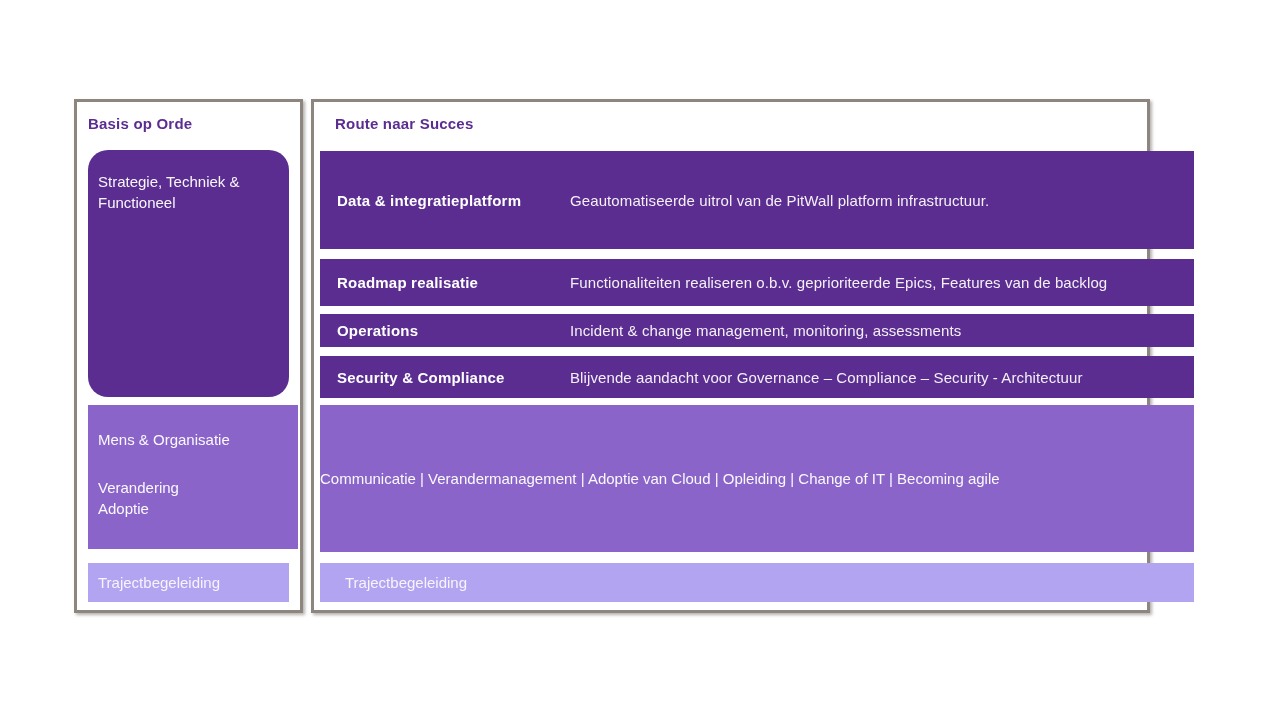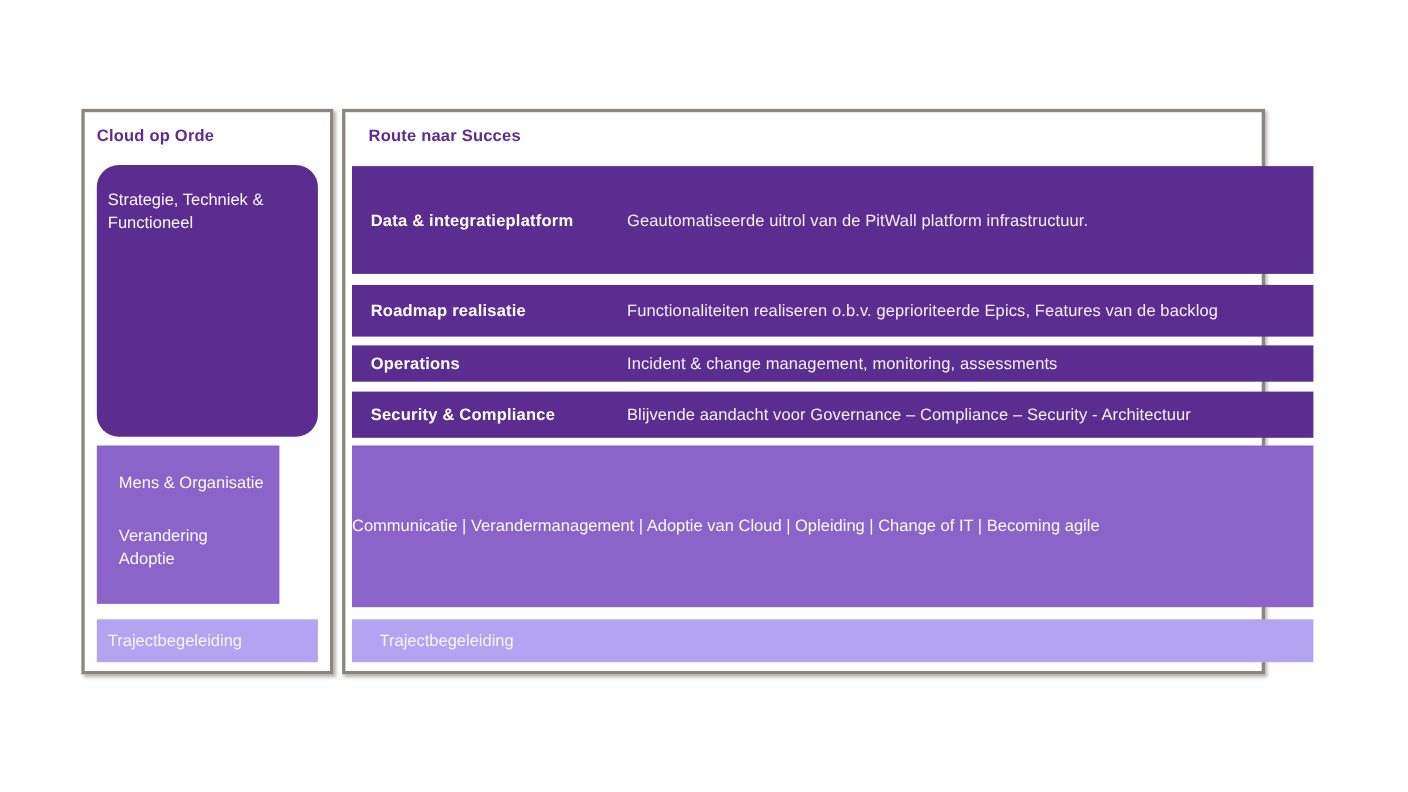--- a/index.html
+++ b/index.html
@@ -35,22 +35,22 @@
   .tone-light  { background: #b3a4f1; text-align: center; }
 
   
   .strategy-box {
     left: 11px; top: 48px; width: 201px; height: 247px;
     padding: 21px 12px 0 10px;
     font-size: 15px; line-height: 21px;
     color: rgba(255,255,255,0.96);
   }
   .people-box {
-    left: 11px; top: 303px; width: 166px; height: 144px;
-    padding: 24px 12px 0 20px;
+    left: 11px; top: 303px; width: 210px; height: 144px;
+    padding: 24px 12px 0 10px;
     font-size: 15px; line-height: 21px;
     color: rgba(255,255,255,0.96);
   }
   .people-line2 { margin-top: 27px; }
   .footer-strip {
     left: 11px; top: 461px; width: 201px; height: 39px;
     display: flex; align-items: center;
     padding-left: 10px;
     font-size: 15px;
     color: rgba(255,255,255,0.88);
@@ -92,21 +92,21 @@
     font-size: 15px;
     color: rgba(255,255,255,0.88);
   }
 </style>
 </head>
 <body>
 
 <div class="canvas">
 
   <div class="panel panel-left">
-    <div class="panel-title">Cloud op Orde</div>
+    <div class="panel-title">Basis op Orde</div>
 
     <div class="box tone-dark strategy-box">
       <span>Strategie, Techniek &amp; Functioneel</span>
     </div>
 
     <div class="box tone-medium people-box">
       <div>Mens &amp; Organisatie</div>
       <div class="people-line2">Verandering</div>
       <div>Adoptie</div>
     </div>

